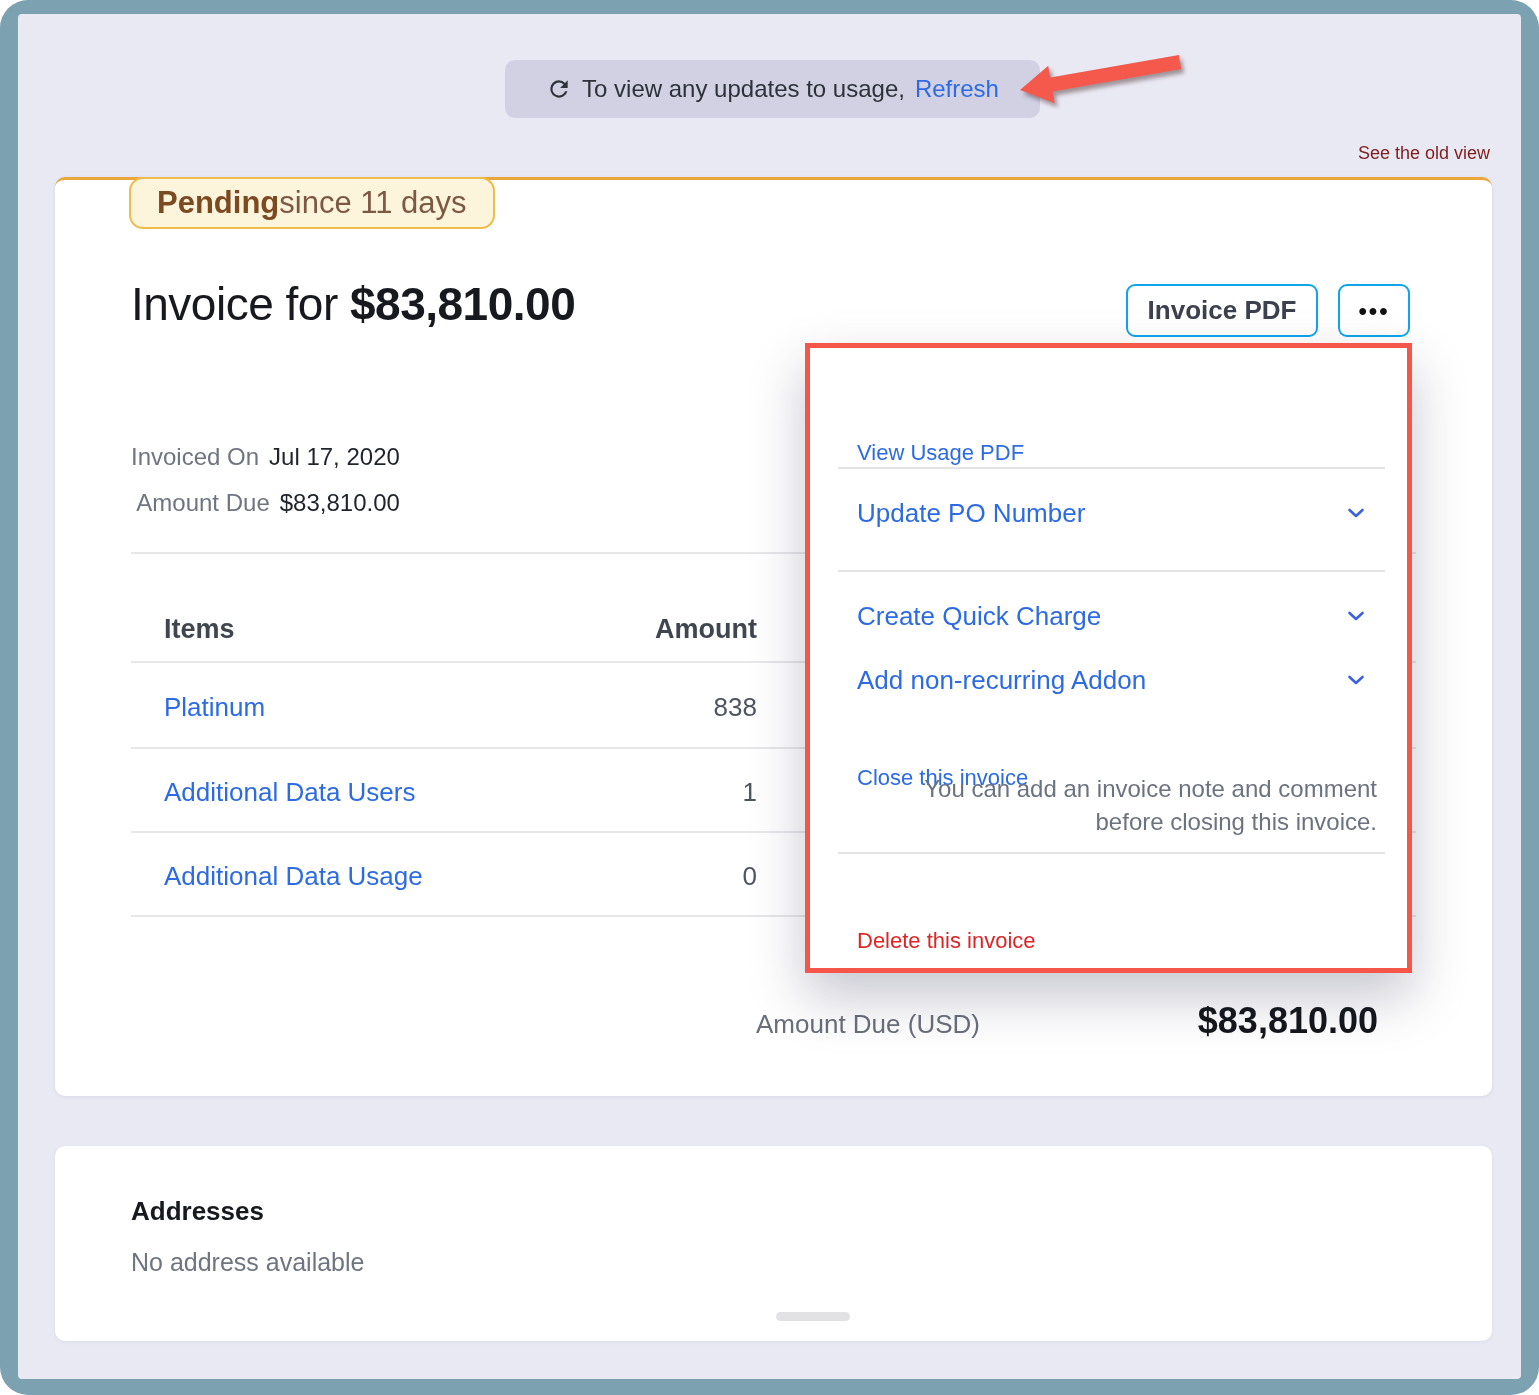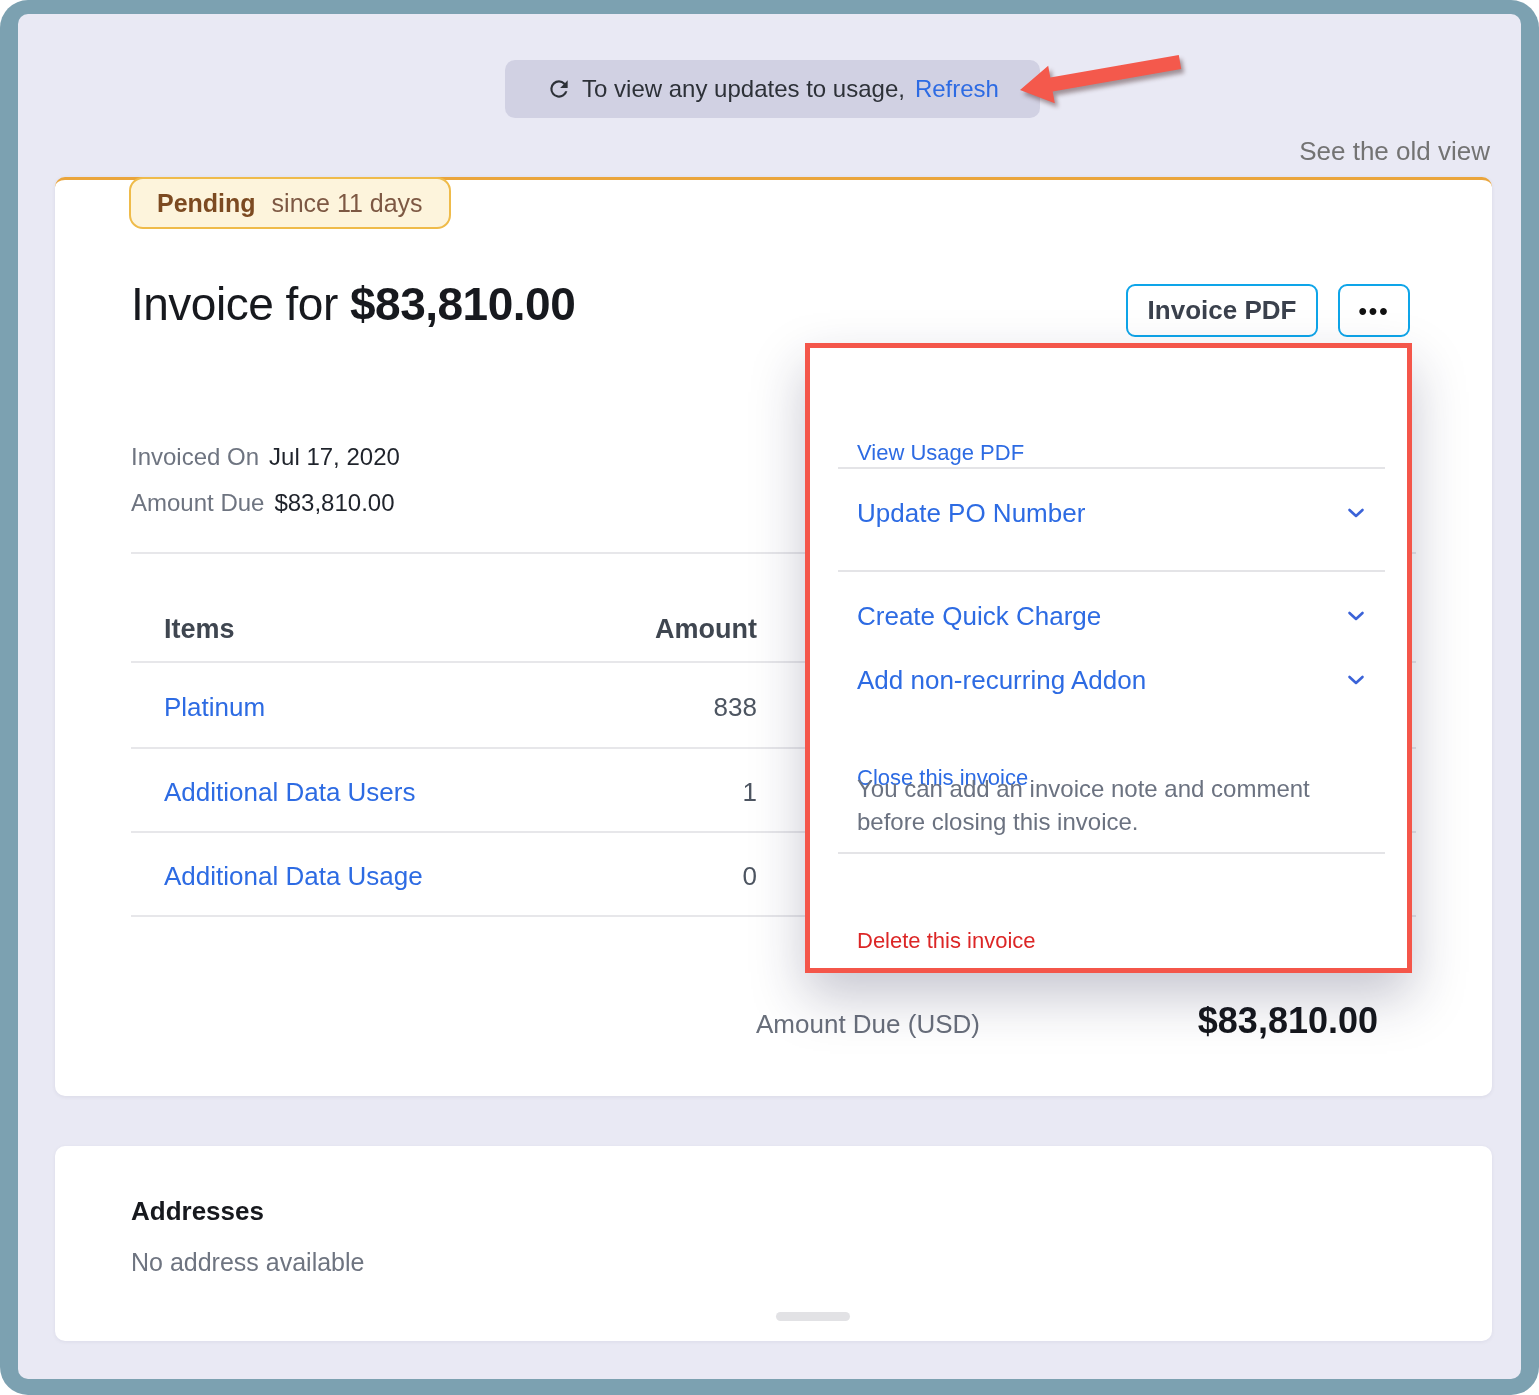--- a/index.html
+++ b/index.html
@@ -1,37 +1,37 @@
 <!DOCTYPE html>
 <html><head>
 <meta charset="utf-8">
 <style>
   html,body{margin:0;padding:0;background:#ffffff;}
   *{box-sizing:border-box;}
   body{font-family:"Liberation Sans","DejaVu Sans",sans-serif;}
   .screen{position:relative;width:1539px;height:1395px;background:#7ca1b1;border-radius:28px;overflow:hidden;}
-  .canvas{position:absolute;left:18px;top:14px;right:18px;bottom:16px;background:#e9e9f4;border-radius:10px;overflow:hidden;}
+  .canvas{position:absolute;left:18px;top:14px;right:18px;bottom:16px;background:#e9e9f4;border-radius:4px;overflow:hidden;text-align:right;}
 
   
   .toast{position:absolute;left:487px;top:46px;width:535px;height:58px;background:#d1d1e3;border-radius:10px;
          display:flex;align-items:center;justify-content:center;gap:10px;font-size:24px;color:#2d3138;}
   .toast .msg{white-space:nowrap;}
   .toast .refresh-link{color:#2d6be3;cursor:pointer;white-space:nowrap;}
 
   .annot-arrow{position:absolute;left:992px;top:32px;width:180px;height:80px;
                filter:drop-shadow(3px 4px 2px rgba(70,40,40,.45));z-index:40;}
 
-  .old-view{position:absolute;top:122px;right:31px;font-size:26px;color:#737373;cursor:pointer;}
+  .old-view{position:absolute;top:129px;right:31px;font-size:18px;color:#7f1d1d;cursor:pointer;}
 
   
   .card{position:absolute;left:37px;top:163px;width:1437px;height:919px;background:#ffffff;border-radius:10px;
         border-top:3px solid #eaa53b;box-shadow:0 1px 4px rgba(25,25,60,.07);}
 
-  .badge{position:absolute;left:74px;top:-3px;height:52px;padding:0 26px;display:flex;align-items:center;gap:16px;
-         background:#fdf4dc;border:2px solid #efbb4a;border-radius:14px;font-size:25px;color:#7d5843;white-space:nowrap;}
+  .badge{position:absolute;left:74px;top:-3px;height:52px;padding:0 26px;display:flex;align-items:center;gap:0;
+         background:#fdf4dc;border:2px solid #efbb4a;border-radius:14px;font-size:31px;color:#7d5843;white-space:nowrap;}
   .badge b{color:#7c4a21;font-weight:700;}
 
   .inv-title{position:absolute;left:76px;top:97px;font-size:46px;color:#17191e;letter-spacing:-0.5px;white-space:nowrap;}
   .inv-title .amount{font-weight:700;}
 
   .key-pill{position:absolute;left:76px;top:180px;display:inline-flex;align-items:center;gap:10px;
             background:#e9edf8;border-radius:10px;padding:7px 16px;
             font-family:"DejaVu Sans Mono","Liberation Mono",monospace;font-size:21px;color:#23262c;cursor:pointer;}
 
   .meta{position:absolute;left:76px;top:254px;font-size:24px;line-height:46px;color:#1f232b;}

